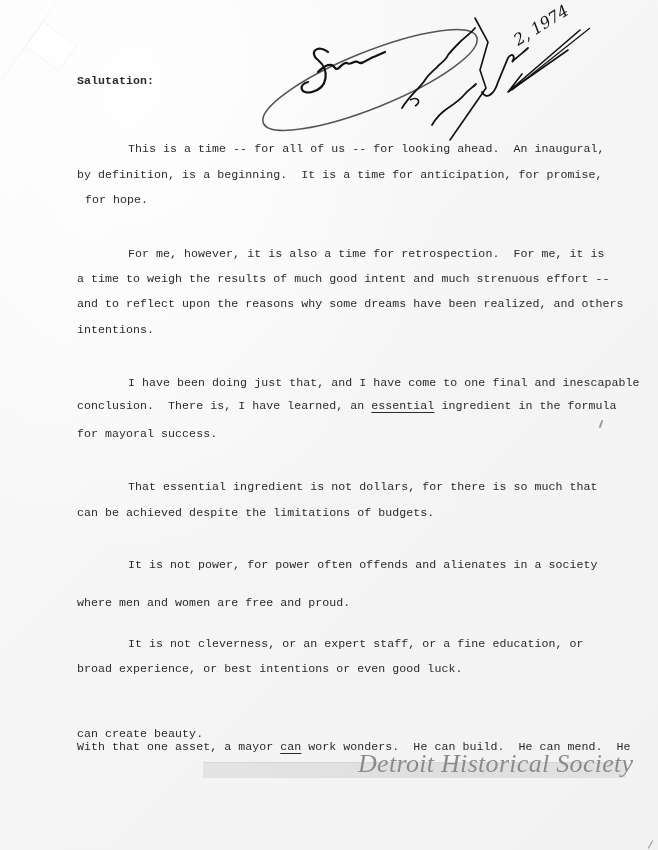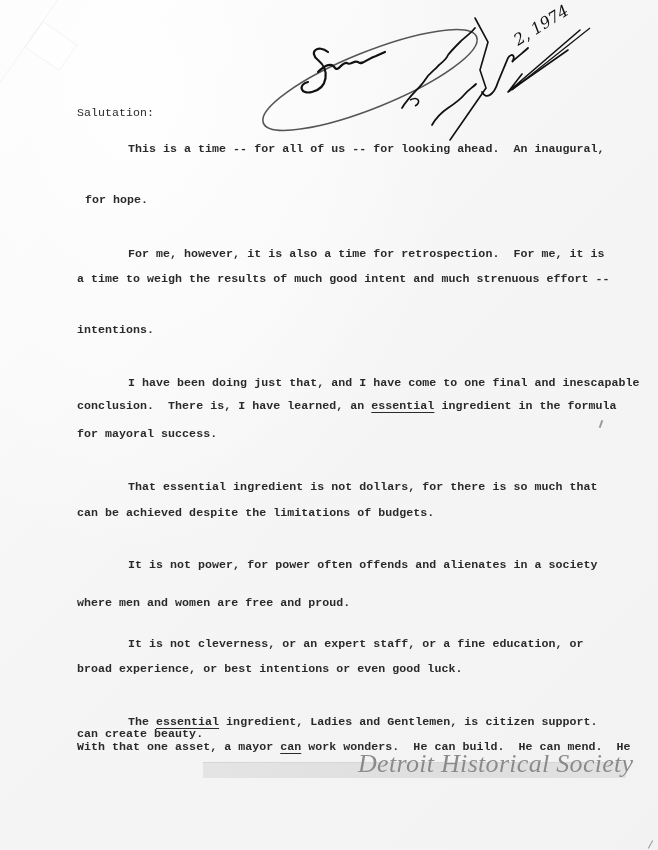--- a/index.html
+++ b/index.html
@@ -39,22 +39,22 @@
       transform-origin: left top;
     }
     .text {
       position: absolute;
       font-family: "Liberation Mono", "DejaVu Sans Mono", monospace;
       font-size: 11.6px;
       color: #2a2a2a;
       white-space: pre;
       letter-spacing: 0.05px;
     }
-    .salutation { left: 77px; top: 106px; }
-    .line { position: absolute; left: 77px; font-weight: bold; }
+    .salutation { left: 77px; top: 74px; font-weight: bold; }
+    .line { position: absolute; left: 77px; }
     .indent { left: 128px; }
     u {
       text-decoration: underline;
       text-underline-offset: 3px;
       text-decoration-thickness: 1px;
     }
     .handwriting {
       position: absolute;
       left: 250px; top: 0px;
       width: 350px; height: 145px;
@@ -116,40 +116,41 @@
     <path d="M248 82 C 244 95, 236 100, 232 92 M 248 82 L 258 58 C 262 52, 266 56, 262 62 C 268 56, 274 52, 278 48" fill="none" stroke="#111" stroke-width="1.8" stroke-linecap="round"></path>
     <text x="268" y="46" font-family="DejaVu Serif, serif" font-style="italic" font-size="16" fill="#111" transform="rotate(-32 268 46)">2, 1974</text>
 
     <path d="M330 30 L 258 92 M 258 92 L 318 50 M 258 92 L 272 74" fill="none" stroke="#111" stroke-width="1.6" stroke-linecap="round"></path>
     <path d="M340 28 L 262 90" fill="none" stroke="#111" stroke-width="1.2"></path>
   </svg>
 
   <div class="text salutation">Salutation:</div>
 
   <div class="text line indent" style="top:142px;">This is a time -- for all of us -- for looking ahead.  An inaugural,</div>
+  <div class="text line" style="top:168px;">by definition, is a beginning.  It is a time for anticipation, for promise,</div>
   <div class="text line" style="top:193px;margin-left:8px;">for hope.</div>
 
   <div class="text line indent" style="top:247px;">For me, however, it is also a time for retrospection.  For me, it is</div>
   <div class="text line" style="top:272px;">a time to weigh the results of much good intent and much strenuous effort --</div>
+  <div class="text line" style="top:297px;">and to reflect upon the reasons why some dreams have been realized, and others</div>
   <div class="text line" style="top:323px;">intentions.</div>
 
   <div class="text line indent" style="top:376px;">I have been doing just that, and I have come to one final and inescapable</div>
   <div class="text line" style="top:399px;text-align:right;"><span>conclusion.  There is, I have learned, an </span><u>essential</u><span> ingredient in the formula</span></div>
   <div class="text line" style="top:427px;">for mayoral success.</div>
 
   <div class="text line indent" style="top:480px;">That essential ingredient is not dollars, for there is so much that</div>
   <div class="text line" style="top:506px;">can be achieved despite the limitations of budgets.</div>
 
   <div class="text line indent" style="top:558px;">It is not power, for power often offends and alienates in a society</div>
   <div class="text line" style="top:596px;">where men and women are free and proud.</div>
 
   <div class="text line indent" style="top:637px;">It is not cleverness, or an expert staff, or a fine education, or</div>
   <div class="text line" style="top:662px;">broad experience, or best intentions or even good luck.</div>
 
-  <div class="text line indent" style="top:715px;"><span>The </span><u>essential</u><span> ingredient, Ladies and Gentlemen, is citizen support.</span></div>
   <div class="text line" style="top:740px;"><span>With that one asset, a mayor </span><u>can</u><span> work wonders.  He can build.  He can mend.  He</span></div>
   <div class="text line" style="top:727px;">can create beauty.</div>
 
   <div class="watermark-bar"></div>
   <div class="watermark">Detroit Historical Society</div>
 
   <div class="mark"></div>
   <div class="mark2"></div>
 </div>
 

